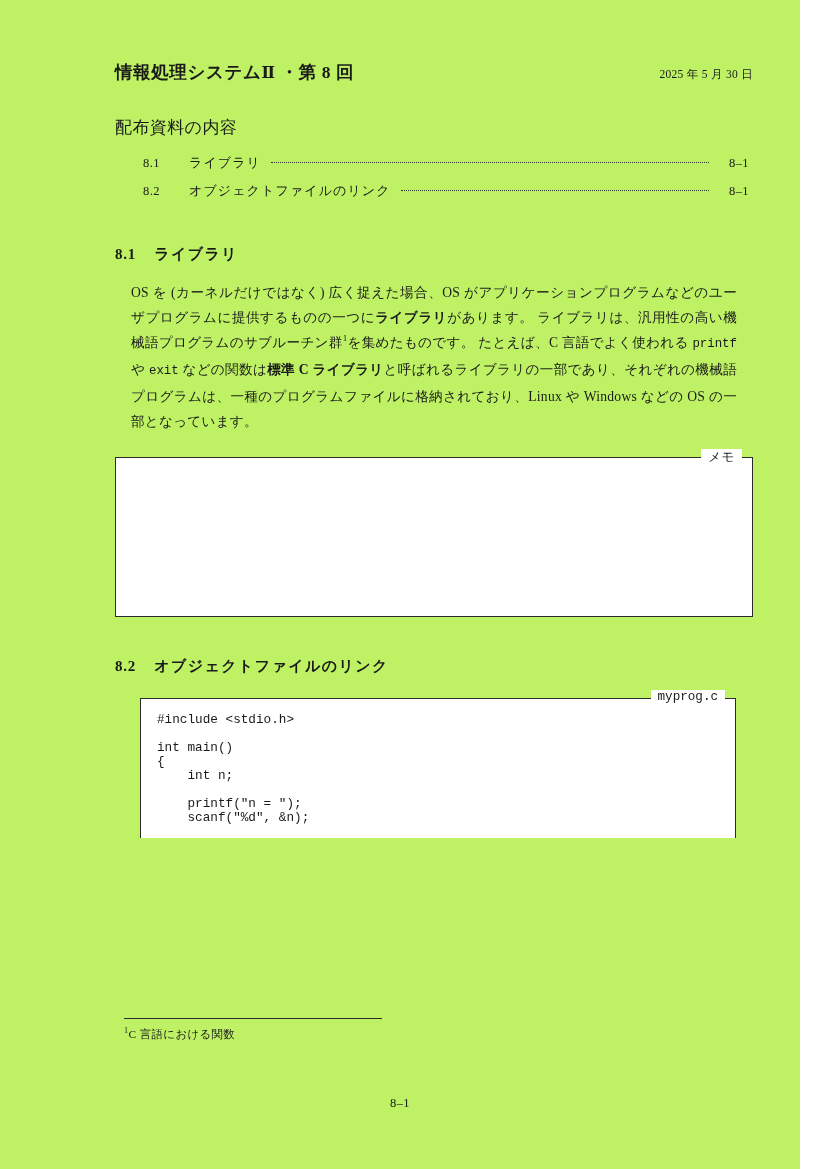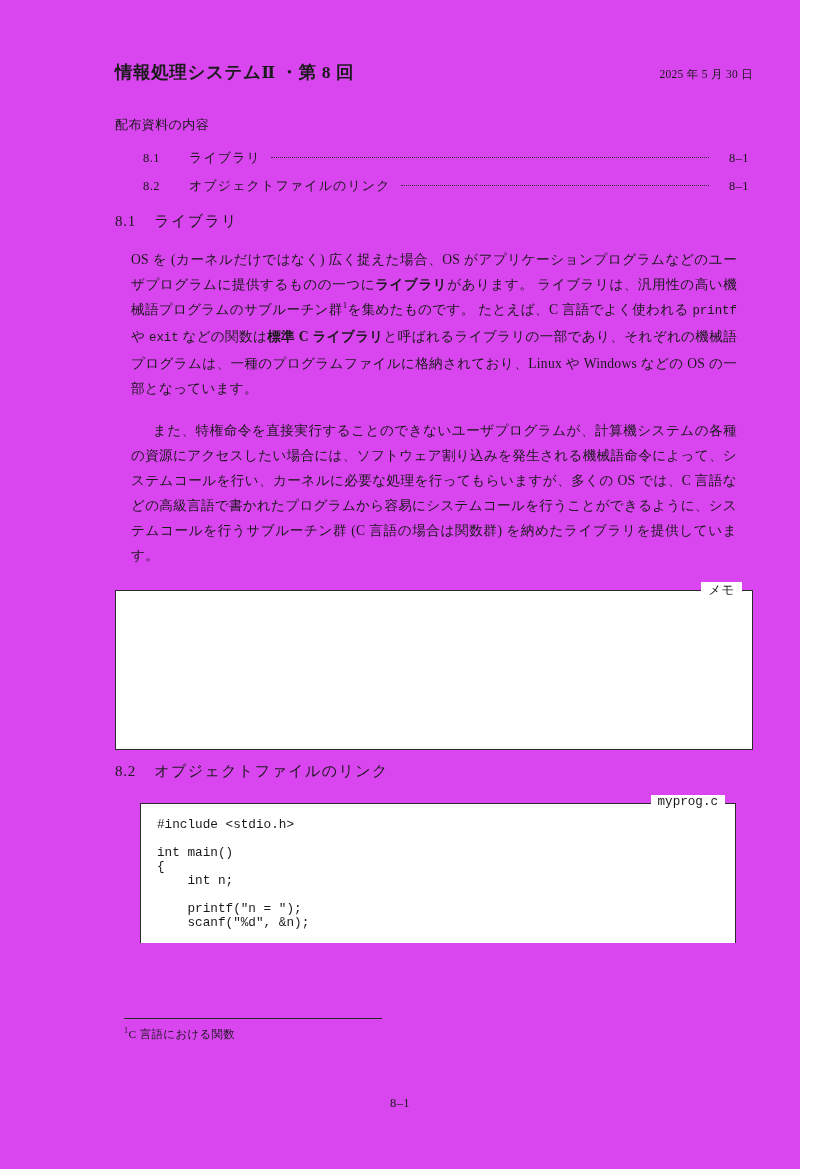--- a/index.html
+++ b/index.html
@@ -4,21 +4,21 @@
 <style>
   html, body {
     margin: 0;
     padding: 0;
     background: #ffffff;
   }
   .page {
     position: relative;
     width: 800px;
     height: 1169px;
-    background: #d946ef;
+    background: #bef264;
     color: #1a1a1a;
     font-family: "Liberation Serif", "DejaVu Serif", serif;
     overflow: hidden;
   }
   .content {
     position: absolute;
     left: 115px;
     top: 0;
     width: 638px;
   }
@@ -44,21 +44,21 @@
     right: 0;
     top: 7px;
     font-size: 11.5px;
     letter-spacing: 0.3px;
     white-space: nowrap;
   }
 
   
   .toc-caption {
     margin-top: 22px;
-    font-size: 13px;
+    font-size: 17px;
     letter-spacing: 0.4px;
   }
   .toc {
     margin-top: 10px;
     padding-left: 28px;
   }
   .toc-row {
     display: flex;
     align-items: baseline;
     font-size: 13px;
@@ -80,24 +80,24 @@
   .toc-page {
     flex: 0 0 auto;
     font-size: 12.5px;
     text-align: right;
     min-width: 34px;
     padding-right: 4px;
   }
 
   
   .sec-head {
-    margin-top: 12px;
+    margin-top: 40px;
     margin-bottom: 10px;
     font-size: 15px;
-    font-weight: normal;
+    font-weight: bold;
     letter-spacing: 0.8px;
   }
   .sec-head .sec-no { margin-right: 18px; }
   .sec-head .sec-title { letter-spacing: 1.4px; }
 
   p.body {
     margin: 16px;
     font-size: 13.6px;
     line-height: 25.1px;
     text-align: justify;
@@ -219,21 +219,20 @@
         <span class="toc-leader"></span>
         <span class="toc-page">8–1</span>
       </div>
     </div>
 
     <div class="sec-head">
       <span class="sec-no">8.1</span><span class="sec-title">ライブラリ</span>
     </div>
 
     <p class="body"><span>OS を (カーネルだけではなく) 広く捉えた場合、OS がアプリケーションプログラムなどのユーザプログラムに提供するものの一つに</span><span class="bold">ライブラリ</span><span>があります。 ライブラリは、汎用性の高い機械語プログラムのサブルーチン群</span><span class="fn-mark">1</span><span>を集めたものです。 たとえば、C 言語でよく使われる </span><span class="tt">printf</span><span> や </span><span class="tt">exit</span><span> などの関数は</span><span class="bold">標準 C ライブラリ</span><span>と呼ばれるライブラリの一部であり、それぞれの機械語プログラムは、一種のプログラムファイルに格納されており、Linux や Windows などの OS の一部となっています。</span></p>
-    <p class="body indent"><span>また、特権命令を直接実行することのできないユーザプログラムが、計算機システムの各種の資源にアクセスしたい場合には、ソフトウェア割り込みを発生される機械語命令によって、システムコールを行い、カーネルに必要な処理を行ってもらいますが、多くの OS では、C 言語などの高級言語で書かれたプログラムから容易にシステムコールを行うことができるように、システムコールを行うサブルーチン群 (C 言語の場合は関数群) を納めたライブラリを提供しています。</span></p>
 
     <div class="framed memo-box">
       <span class="frame-tag">メモ</span>
     </div>
 
     <div class="sec-head">
       <span class="sec-no">8.2</span><span class="sec-title">オブジェクトファイルのリンク</span>
     </div>
 
 

